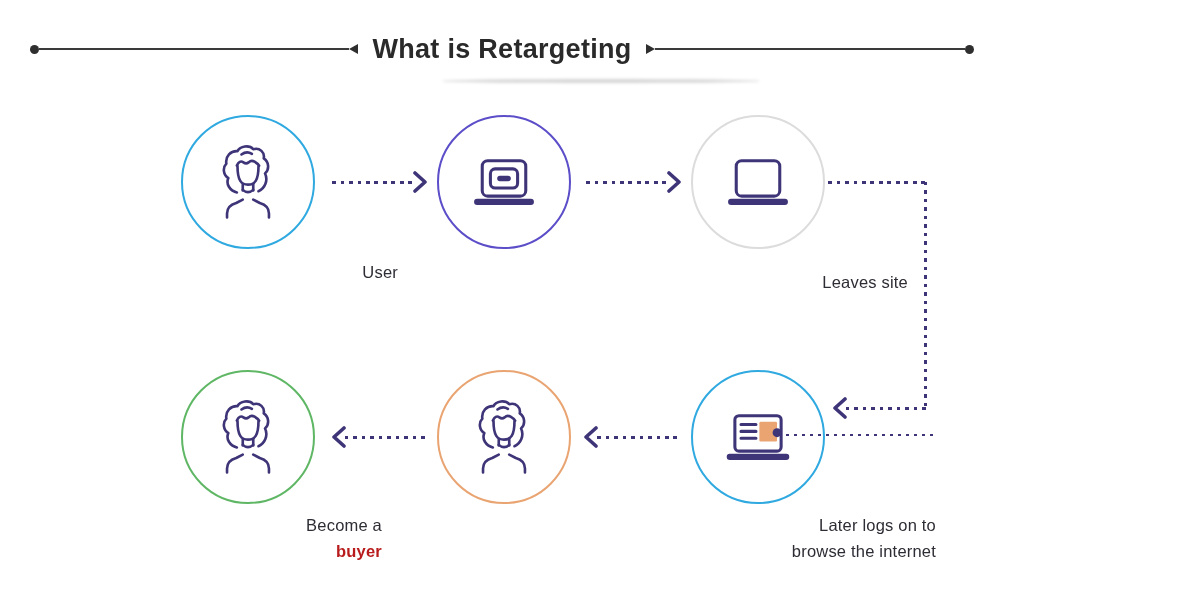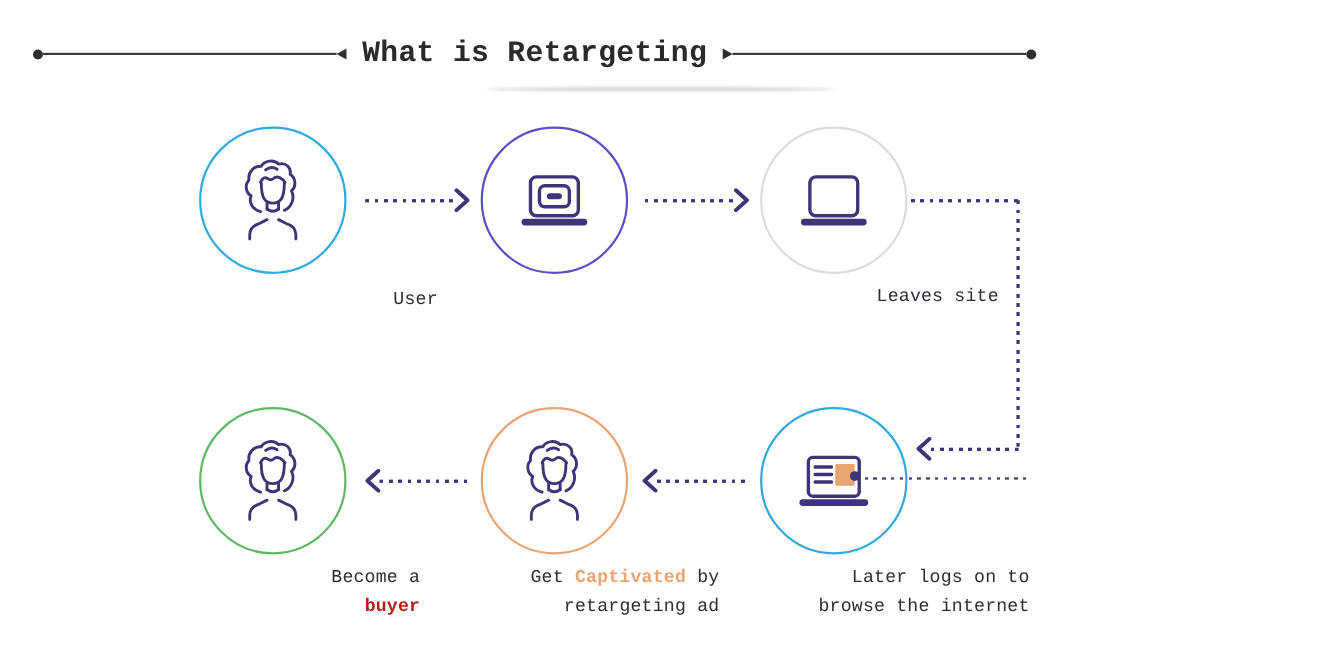--- a/index.html
+++ b/index.html
@@ -1,18 +1,18 @@
 <!DOCTYPE html>
 <html><head>
 <meta charset="utf-8">
 <style>
   html,body{margin:0;padding:0;background:#ffffff;}
   .canvas{
     position:relative;width:972px;height:600px;background:#ffffff;overflow:hidden;
-    font-family:Liberation Mono, monospace;color:#2d2d35;
+    font-family:Liberation Sans, sans-serif;color:#2d2d35;padding-left:32px;
   }
   
   .header{position:absolute;left:30px;right:30px;top:34px;height:30px;display:flex;align-items:center;}
   .hdr-dot{width:9px;height:9px;border-radius:50%;background:#2f2f2f;flex:0 0 auto;}
   .hdr-line{height:2.5px;background:#3a3a3a;flex:1 1 auto;}
   .tri{width:0;height:0;border-top:5.5px solid transparent;border-bottom:5.5px solid transparent;flex:0 0 auto;}
   .tri-left{border-right:9px solid #2f2f2f;}
   .tri-right{border-left:9px solid #2f2f2f;}
   .title{
     font-size:27px;font-weight:700;color:#2a2a2a;letter-spacing:.3px;
@@ -129,31 +129,27 @@
   </div>
   <div class="node-circle ring-green" style="left:181px;top:370px;">
     <svg width="66" height="76" viewBox="0 0 100 116">
         <use href="#icon-woman"></use>
       </svg>
   </div>
 
   <div class="node-label" style="left:98px;top:259px;">
     <span>User</span>
   </div>
-  <div class="node-label" style="left:608px;top:257px;">
+  <div class="node-label" style="left:608px;top:269px;">
     <span>Leaves site</span>
   </div>
 
   <div class="node-label" style="left:636px;top:512px;">
     <span>Later logs on to</span><br>
     <span>browse the internet</span>
-  </div>
-  <div class="node-label" style="left:354px;top:512px;">
-    <span>Get </span><span class="hl-orange">Captivated</span><span> by</span><br>
-    <span>retargeting ad</span>
   </div>
   <div class="node-label" style="left:82px;top:512px;">
     <span>Become a</span><br>
     <span class="hl-green">buyer</span>
   </div>
 
   <div class="h-dash" style="left:332px;top:180.5px;width:82px;"></div>
   <svg class="chev" style="left:412px;top:171px;" viewBox="0 0 15 22">
       <use href="#chev-right"></use>
     </svg>

